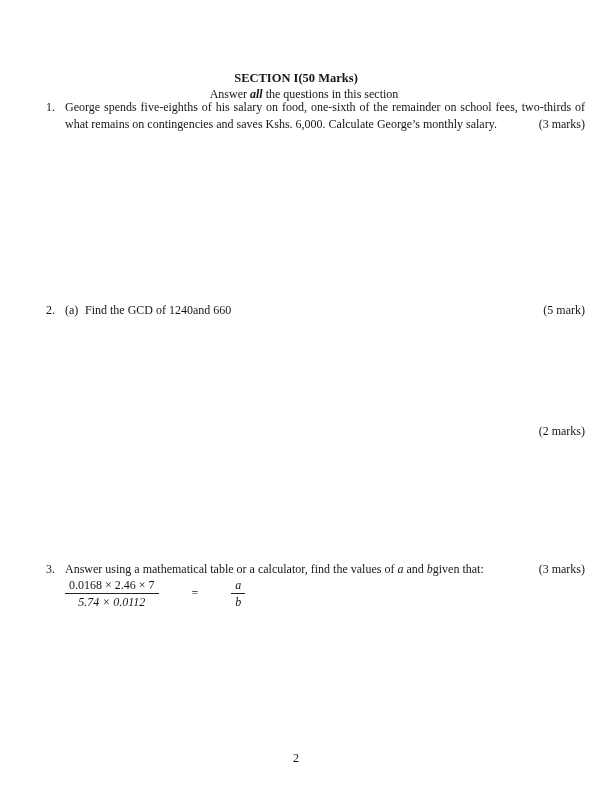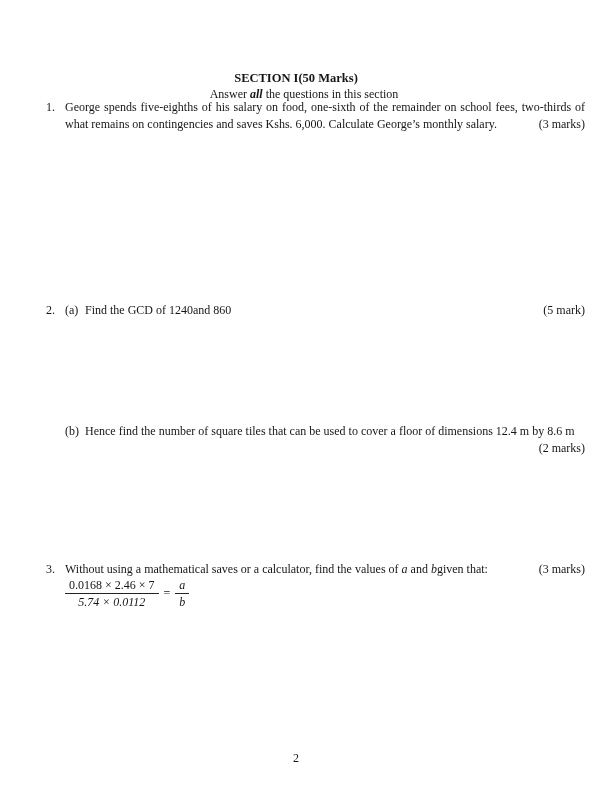--- a/index.html
+++ b/index.html
@@ -21,21 +21,21 @@
   .q { position: absolute; left: 46px; width: 539px; display: flex; }
   .q-num { width: 19px; flex: none; }
   .q-body { flex: 1; position: relative; font-family: Liberation Serif, serif; }
   .justified { text-align: justify; }
   .marks-abs-top { position: absolute; right: 0; top: 0; white-space: nowrap; }
   .marks-abs-bottom { position: absolute; right: 0; bottom: 0; white-space: nowrap; background: #ffffff; }
   .sub-label { display: inline-block; min-width: 20px; }
   .q2b { position: absolute; left: 65px; top: 423px; width: 520px; }
   .marks-line { text-align: right; }
   .ital { font-style: italic; }
-  .equation { position: absolute; left: 65px; top: 578px; display: flex; align-items: center; }
+  .equation { position: absolute; left: 65px; top: 578px; display: flex; align-items: center; gap: 28px; }
   .frac { display: inline-block; text-align: center; vertical-align: middle; }
   .frac-num { display: block; padding: 0 4px 1px 4px; border-bottom: 1px solid #222222; line-height: 14px; }
   .frac-den { display: block; padding-top: 1px; line-height: 14px; font-style: italic; }
   .eq-sign { margin: 0 5px; }
   .page-footer { top: 750px; }
 </style>
 </head>
 <body>
 
 <div class="page">
@@ -48,36 +48,33 @@
     <div class="q-num">1.</div>
     <div class="q-body justified">
       <span>George spends five-eighths of his salary on food, one-sixth of the remainder on school fees, two-thirds of what remains on contingencies and saves Kshs. 6,000. Calculate George’s monthly salary.</span>
       <span class="marks-abs-bottom">(3 marks)</span>
     </div>
   </div>
 
   <div class="q" style="top: 302px;">
     <div class="q-num">2.</div>
     <div class="q-body">
-      <span class="sub-label">(a)</span><span>Find the GCD of 1240and 860</span>
+      <span class="sub-label">(a)</span><span>Find the GCD of 1240and 660</span>
       <span class="marks-abs-top">(5 mark)</span>
     </div>
   </div>
 
   <div class="q2b">
-    <div>
-      <span class="sub-label">(b)</span><span>Hence find the number of square tiles that can be used to cover a floor of dimensions 12.4 m by 8.6 m</span>
-    </div>
     <div class="marks-line">(2 marks)</div>
   </div>
 
   <div class="q" style="top: 561px;">
     <div class="q-num">3.</div>
     <div class="q-body">
-      <span>Without using a mathematical saves or a calculator, find the values of </span><span class="ital">a</span><span> and </span><span class="ital">b</span><span>given that:</span>
+      <span>Answer using a mathematical table or a calculator, find the values of </span><span class="ital">a</span><span> and </span><span class="ital">b</span><span>given that:</span>
       <span class="marks-abs-top">(3 marks)</span>
     </div>
   </div>
 
   <div class="equation">
     <span class="frac">
       <span class="frac-num">0.0168 × 2.46 × 7</span>
       <span class="frac-den">5.74 × 0.0112</span>
     </span>
     <span class="eq-sign">=</span>

